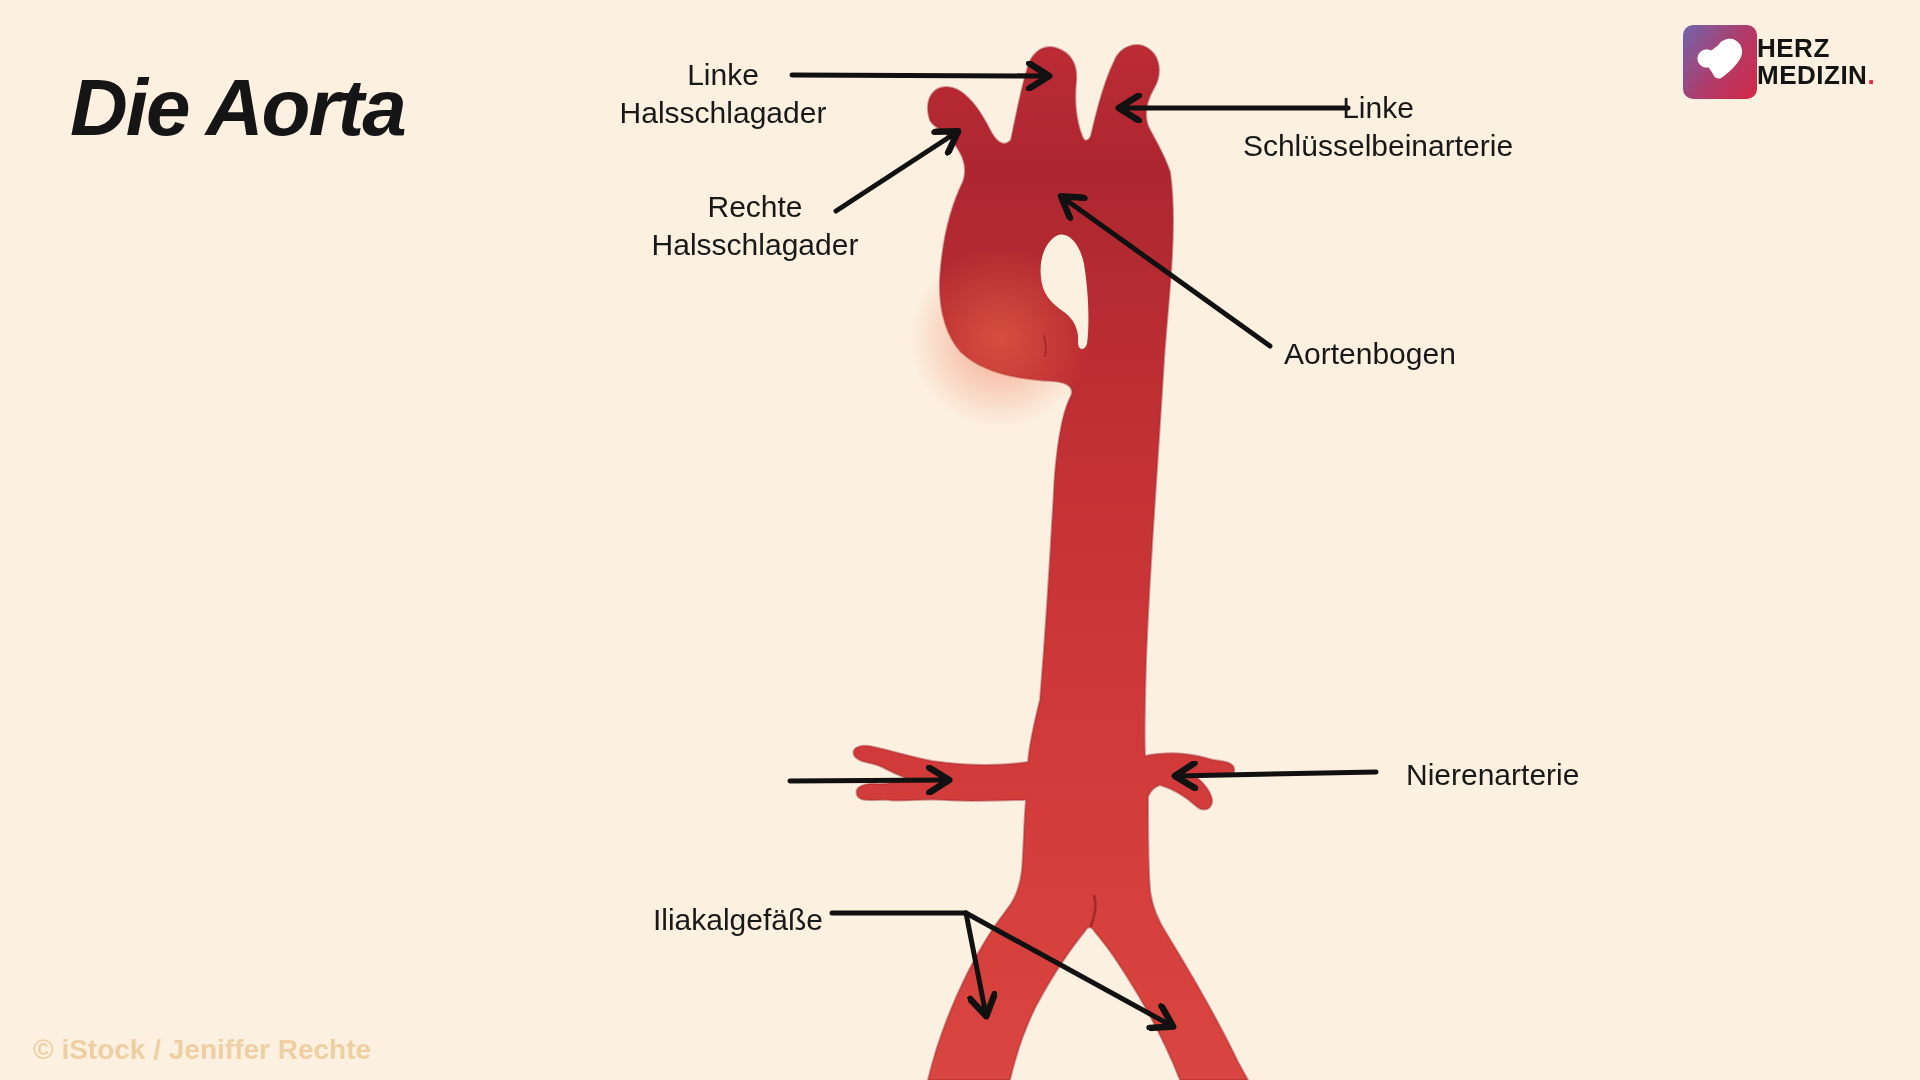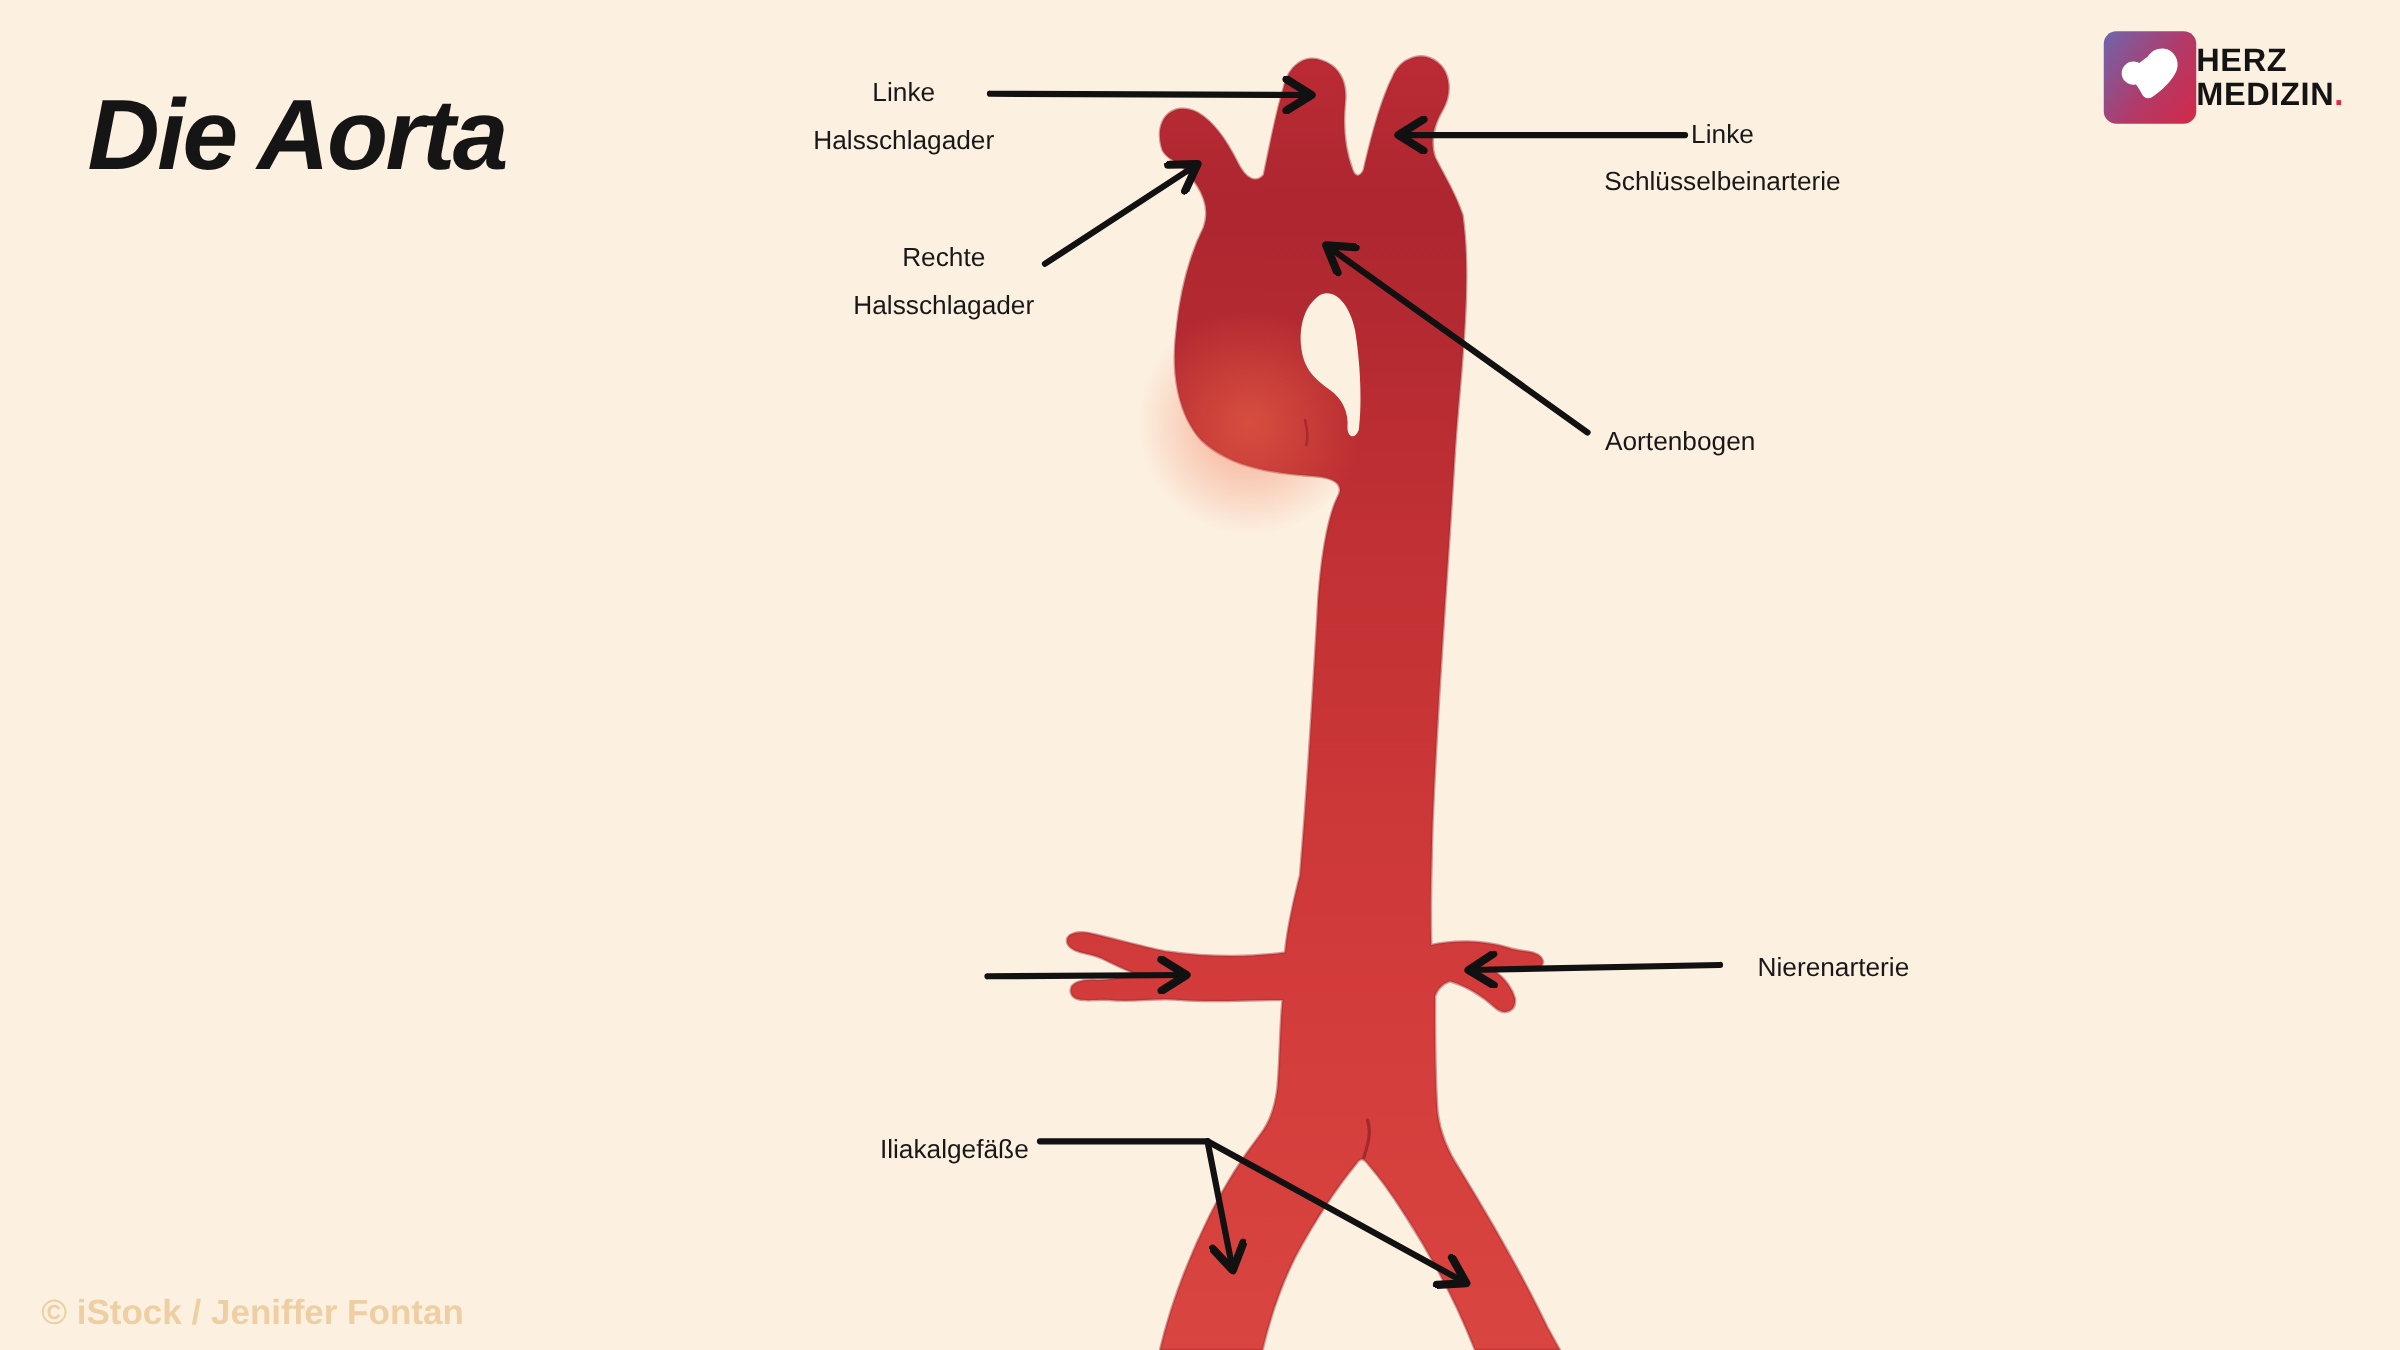--- a/index.html
+++ b/index.html
@@ -12,21 +12,21 @@
   #stage{position:absolute;inset:0;width:1920px;height:1080px;}
   svg.illus{position:absolute;left:0;top:0;}
   .title{
     position:absolute;left:70px;top:62px;
     font-size:80px;font-weight:bold;letter-spacing:-2px;
     color:#151515;
     font-style:italic;
   }
   .lbl{
     position:absolute;
-    font-size:21px;line-height:38px;
+    font-size:30px;line-height:38px;
     white-space:pre-line;
     color:#181818;
   }
   .lbl.center{transform:translate(-50%,-50%);text-align:center;}
   .lbl.vcenter{transform:translateY(-50%);text-align:center;}
   .lbl.rightal{transform:translate(-100%,-50%);text-align:center;}
   .credit{
     position:absolute;left:33px;top:1034px;
     font-size:28px;font-weight:bold;color:#eecfa3;
   }
@@ -187,15 +187,15 @@
                  C 35,65 30,58 24,52
                  C 19,47 20,41 26,37 Z" fill="#ffffff"></path>
       </svg>
     </div>
     <div class="logo-text">
       <div>HERZ</div>
       <div><span>MEDIZIN</span><span class="logo-dot">.</span></div>
     </div>
   </div>
 
-  <div class="credit">© iStock / Jeniffer Fontan</div>
+  <div class="credit">© iStock / Jeniffer Rechte</div>
 
 </div>
 
 </body></html>

